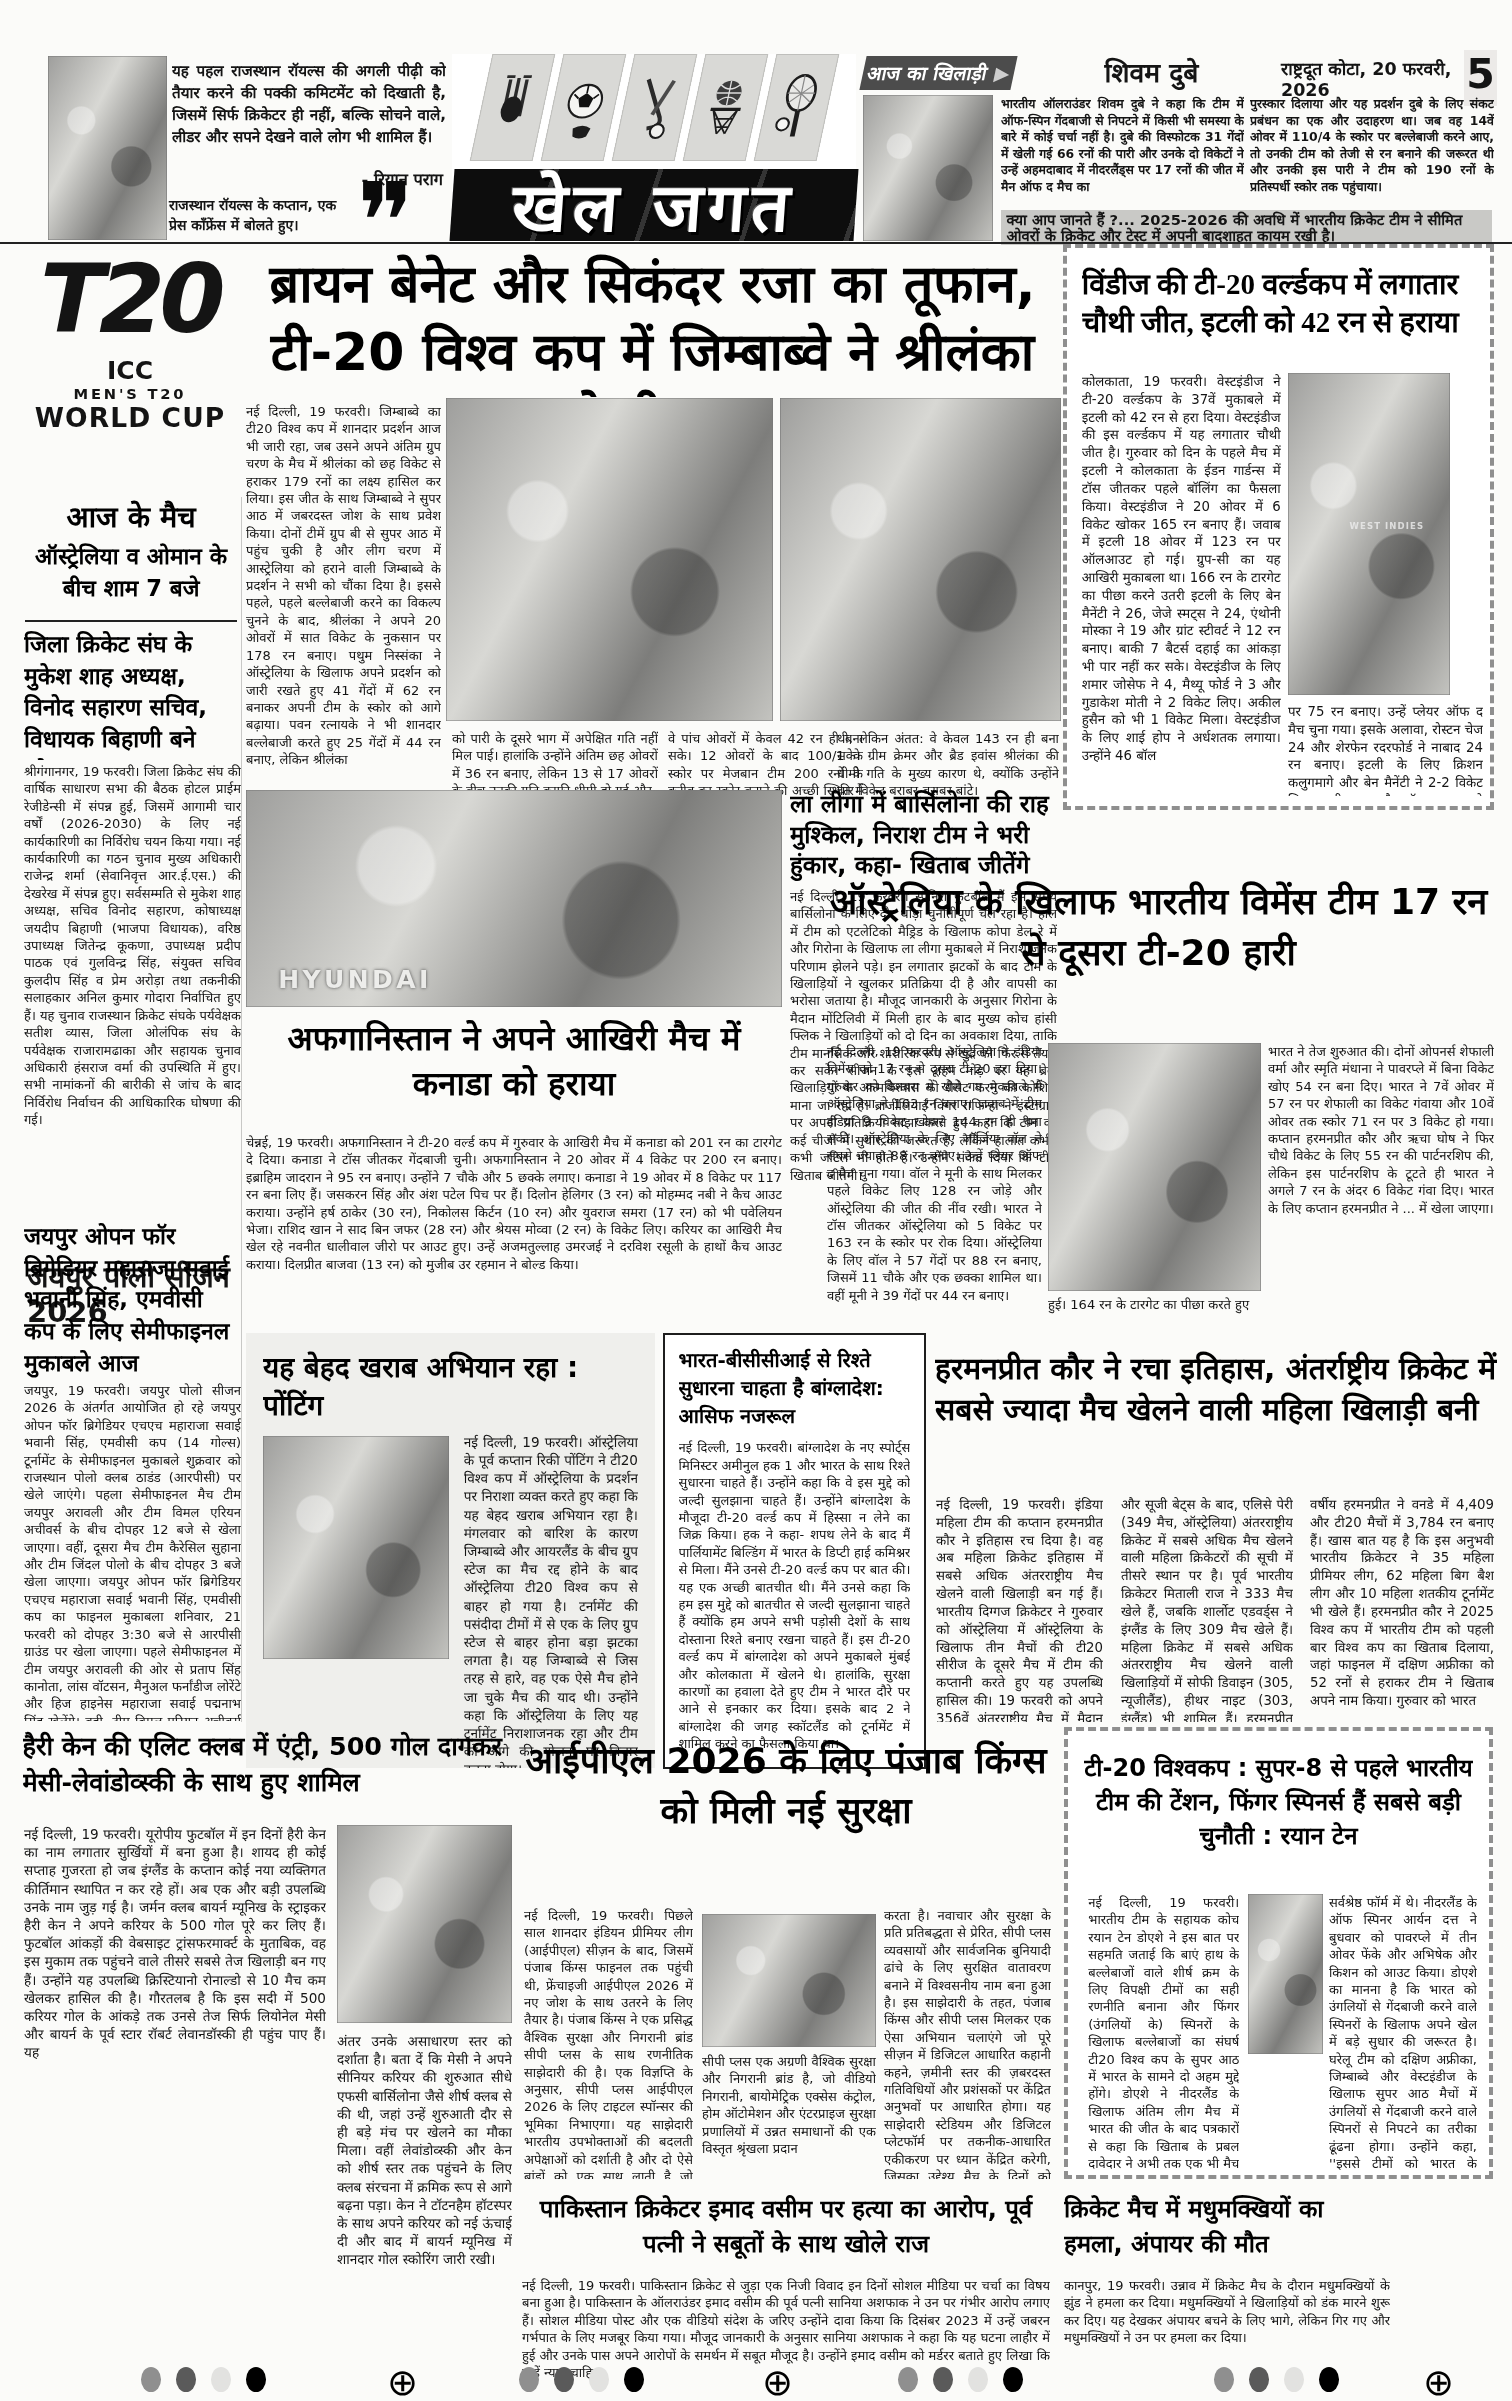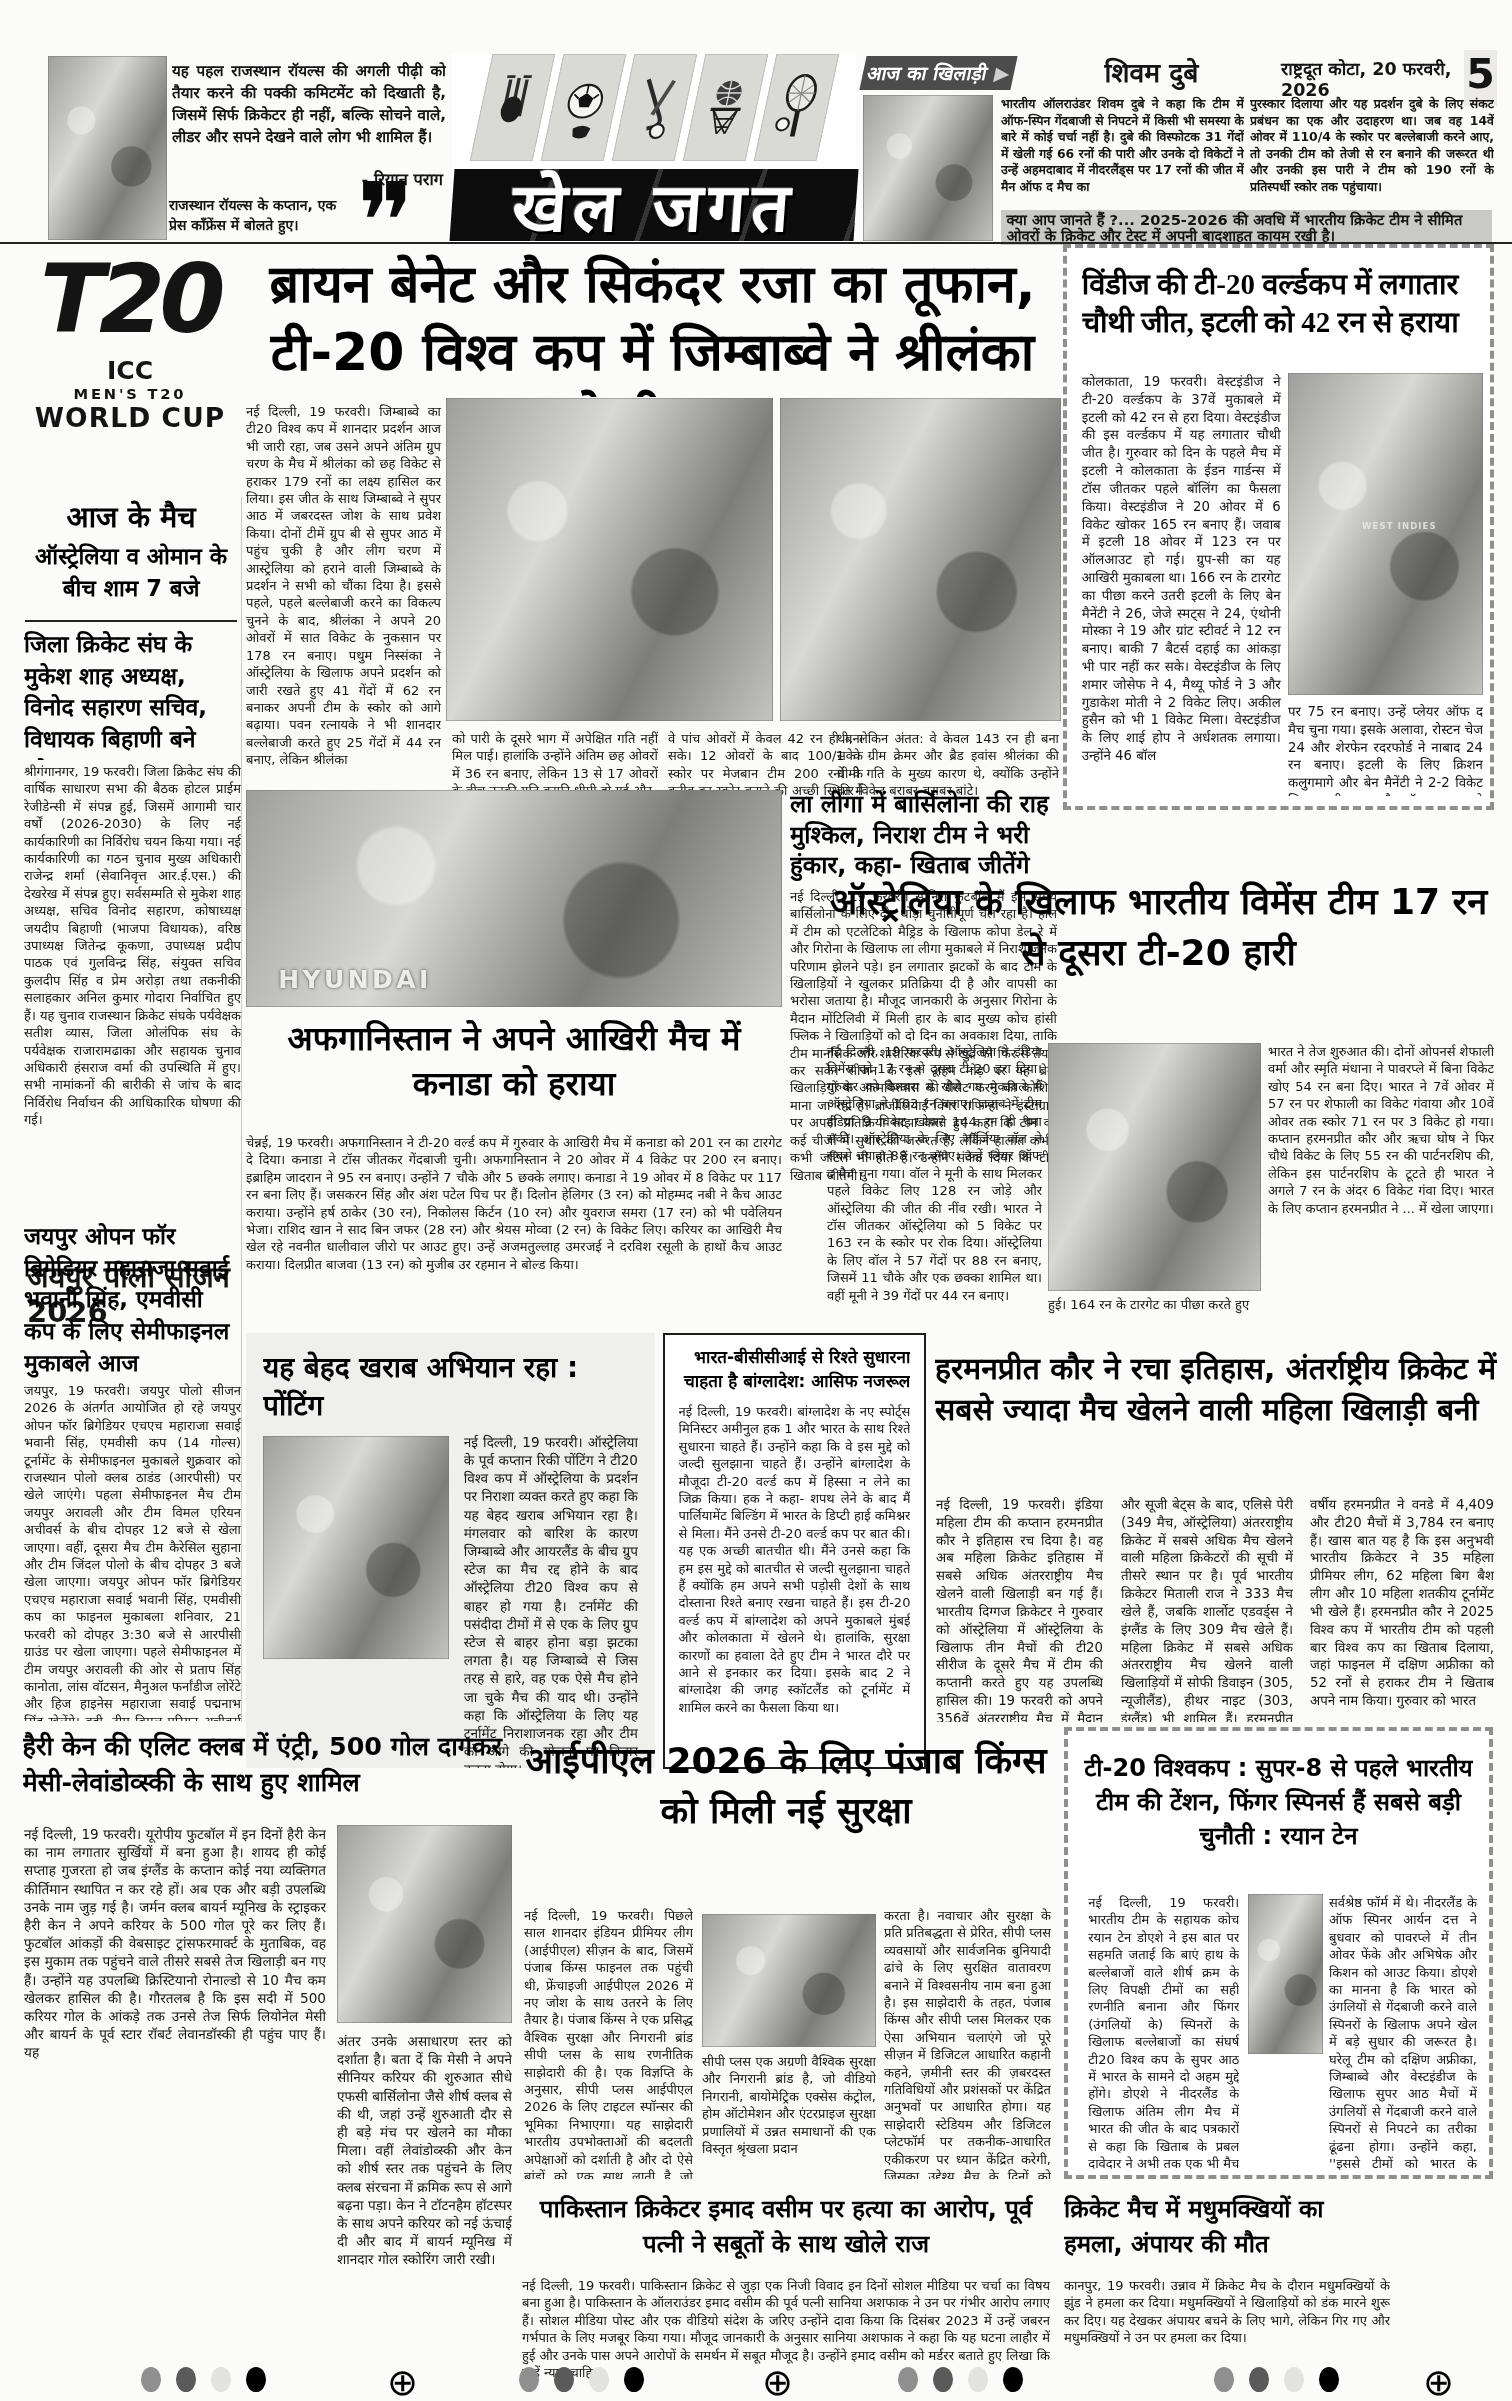--- a/index.html
+++ b/index.html
@@ -160,33 +160,33 @@
   <div class="abs hl" style="left:790px;top:789px;width:267px;height:95px;font-size:24px;line-height:1.28;">ला लीगा में बार्सिलोना की राह मुश्किल, निराश टीम ने भरी हुंकार, कहा- खिताब जीतेंगे</div>
   <div class="abs bt" style="left:790px;top:888px;width:267px;height:439px;">नई दिल्ली, 19 फरवरी। स्पेनिश फुटबॉल में इस समय बार्सिलोना के लिए दौर थोड़ा चुनौतीपूर्ण चल रहा है। हाल में टीम को एटलेटिको मैड्रिड के खिलाफ कोपा डेल रे में और गिरोना के खिलाफ ला लीगा मुकाबले में निराशाजनक परिणाम झेलने पड़े। इन लगातार झटकों के बाद टीम के खिलाड़ियों ने खुलकर प्रतिक्रिया दी है और वापसी का भरोसा जताया है। मौजूद जानकारी के अनुसार गिरोना के मैदान मोंटिलिवी में मिली हार के बाद मुख्य कोच हांसी फ्लिक ने खिलाड़ियों को दो दिन का अवकाश दिया, ताकि टीम मानसिक और शारीरिक रूप से खुद को फिर से तैयार कर सके। सीजन के इस अहम मोड़ पर यह ब्रेक खिलाड़ियों के आत्मविश्वास को रीसेट करने की कोशिश माना जा रहा है। ब्राजीलियाई विंगर राफिन्हा ने इंस्टाग्राम पर अपनी प्रतिक्रिया साझा करते हुए कहा कि टीम को कई चीजों में सुधार की जरूरत है, लेकिन हालात कभी-कभी जटिल भी होते हैं। उन्होंने संकेत दिया कि टीम खिताब जीतेगी।</div>
 
   <div class="abs graybox" style="left:246px;top:1333px;width:409px;height:435px;padding:13.6px 17px;box-sizing:border-box;overflow:hidden;">
     <div class="hl" style="font-size:28px;margin-bottom:10.2px;">यह बेहद खराब अभियान रहा : पोंटिंग</div>
     <div class="photo" style="float:left;width:186px;height:223px;margin:3.4px 14.7px 5.6px 0;"></div>
     <div class="bt" style="font-size:13.6px;">नई दिल्ली, 19 फरवरी। ऑस्ट्रेलिया के पूर्व कप्तान रिकी पोंटिंग ने टी20 विश्व कप में ऑस्ट्रेलिया के प्रदर्शन पर निराशा व्यक्त करते हुए कहा कि यह बेहद खराब अभियान रहा है। मंगलवार को बारिश के कारण जिम्बाब्वे और आयरलैंड के बीच ग्रुप स्टेज का मैच रद्द होने के बाद ऑस्ट्रेलिया टी20 विश्व कप से बाहर हो गया है। टर्नामेंट की पसंदीदा टीमों में से एक के लिए ग्रुप स्टेज से बाहर होना बड़ा झटका लगता है। यह जिम्बाब्वे से जिस तरह से हारे, वह एक ऐसे मैच होने जा चुके मैच की याद थी। उन्होंने कहा कि ऑस्ट्रेलिया के लिए यह टूर्नामेंट निराशाजनक रहा और टीम को आगे की योजना पर विचार करना होगा।</div>
   </div>
 
   <div class="abs solidbox" style="left:663px;top:1333px;width:263px;height:436px;padding:11.3px 13.6px;box-sizing:border-box;overflow:hidden;">
-    <div class="hl" style="font-size:17px;line-height:1.4;margin-bottom:9px;text-align:right;">भारत-बीसीसीआई से रिश्ते सुधारना चाहता है बांग्लादेश: आसिफ नजरूल</div>
+    <div class="hl" style="font-size:20px;line-height:1.4;margin-bottom:9px;">भारत-बीसीसीआई से रिश्ते सुधारना चाहता है बांग्लादेश: आसिफ नजरूल</div>
     <div class="bt" style="font-size:13px;">नई दिल्ली, 19 फरवरी। बांग्लादेश के नए स्पोर्ट्स मिनिस्टर अमीनुल हक 1 और भारत के साथ रिश्ते सुधारना चाहते हैं। उन्होंने कहा कि वे इस मुद्दे को जल्दी सुलझाना चाहते हैं। उन्होंने बांग्लादेश के मौजूदा टी-20 वर्ल्ड कप में हिस्सा न लेने का जिक्र किया। हक ने कहा- शपथ लेने के बाद मैं पार्लियामेंट बिल्डिंग में भारत के डिप्टी हाई कमिश्नर से मिला। मैंने उनसे टी-20 वर्ल्ड कप पर बात की। यह एक अच्छी बातचीत थी। मैंने उनसे कहा कि हम इस मुद्दे को बातचीत से जल्दी सुलझाना चाहते हैं क्योंकि हम अपने सभी पड़ोसी देशों के साथ दोस्ताना रिश्ते बनाए रखना चाहते हैं। इस टी-20 वर्ल्ड कप में बांग्लादेश को अपने मुकाबले मुंबई और कोलकाता में खेलने थे। हालांकि, सुरक्षा कारणों का हवाला देते हुए टीम ने भारत दौरे पर आने से इनकार कर दिया। इसके बाद 2 ने बांग्लादेश की जगह स्कॉटलैंड को टूर्नामेंट में शामिल करने का फैसला किया था।</div>
   </div>
 
   <div class="abs hl" style="left:935px;top:1349px;width:562px;height:139px;font-size:30px;line-height:1.35;">हरमनप्रीत कौर ने रचा इतिहास, अंतर्राष्ट्रीय क्रिकेट में सबसे ज्यादा मैच खेलने वाली महिला खिलाड़ी बनी</div>
   <div class="abs bt" style="left:936px;top:1496px;width:167px;height:226px;font-size:13.3px;">नई दिल्ली, 19 फरवरी। इंडिया महिला टीम की कप्तान हरमनप्रीत कौर ने इतिहास रच दिया है। वह अब महिला क्रिकेट इतिहास में सबसे अधिक अंतरराष्ट्रीय मैच खेलने वाली खिलाड़ी बन गई हैं। भारतीय दिग्गज क्रिकेटर ने गुरुवार को ऑस्ट्रेलिया में ऑस्ट्रेलिया के खिलाफ तीन मैचों की टी20 सीरीज के दूसरे मैच में टीम की कप्तानी करते हुए यह उपलब्धि हासिल की। 19 फरवरी को अपने 356वें अंतरराष्ट्रीय मैच में मैदान पर उतरकर कौर ने न्यूजीलैंड की दिग्गज खिलाड़ी सूजी बेट्स को पीछे छोड़ते हुए महिला अंतरराष्ट्रीय क्रिकेट के इतिहास में सबसे अधिक अंतरराष्ट्रीय मैच खेलने वाली खिलाड़ी का खिताब हासिल किया।</div>
   <div class="abs bt" style="left:1121px;top:1496px;width:172px;height:226px;font-size:13.3px;">और सूजी बेट्स के बाद, एलिसे पेरी (349 मैच, ऑस्ट्रेलिया) अंतरराष्ट्रीय क्रिकेट में सबसे अधिक मैच खेलने वाली महिला क्रिकेटरों की सूची में तीसरे स्थान पर है। पूर्व भारतीय क्रिकेटर मिताली राज ने 333 मैच खेले हैं, जबकि शार्लोट एडवर्ड्स ने इंग्लैंड के लिए 309 मैच खेले हैं। महिला क्रिकेट में सबसे अधिक अंतरराष्ट्रीय मैच खेलने वाली खिलाड़ियों में सोफी डिवाइन (305, न्यूजीलैंड), हीथर नाइट (303, इंग्लैंड) भी शामिल हैं। हरमनप्रीत कौर ने अपनी क्रिकेट यात्रा में अब 36</div>
   <div class="abs bt" style="left:1310px;top:1496px;width:184px;height:226px;font-size:13.3px;">वर्षीय हरमनप्रीत ने वनडे में 4,409 और टी20 मैचों में 3,784 रन बनाए हैं। खास बात यह है कि इस अनुभवी भारतीय क्रिकेटर ने 35 महिला प्रीमियर लीग, 62 महिला बिग बैश लीग और 10 महिला शतकीय टूर्नामेंट भी खेले हैं। हरमनप्रीत कौर ने 2025 विश्व कप में भारतीय टीम को पहली बार विश्व कप का खिताब दिलाया, जहां फाइनल में दक्षिण अफ्रीका को 52 रनों से हराकर टीम ने खिताब अपने नाम किया। गुरुवार को भारत</div>
 
   <div class="abs dashbox" style="left:1063px;top:244px;width:431px;height:566px;box-sizing:border-box;">
     <div class="hl" style="margin:18px 14.7px 8px 14.7px;font-size:29px;line-height:1.3;font-family:Liberation Serif, serif;">विंडीज की टी-20 वर्ल्डकप में लगातार चौथी जीत, इटली को 42 रन से हराया</div>
     <div class="bt" style="position:absolute;left:14.7px;top:125px;width:199px;height:421px;font-size:13.3px;">कोलकाता, 19 फरवरी। वेस्टइंडीज ने टी-20 वर्ल्डकप के 37वें मुकाबले में इटली को 42 रन से हरा दिया। वेस्टइंडीज की इस वर्ल्डकप में यह लगातार चौथी जीत है। गुरुवार को दिन के पहले मैच में इटली ने कोलकाता के ईडन गार्डन्स में टॉस जीतकर पहले बॉलिंग का फैसला किया। वेस्टइंडीज ने 20 ओवर में 6 विकेट खोकर 165 रन बनाए हैं। जवाब में इटली 18 ओवर में 123 रन पर ऑलआउट हो गई। ग्रुप-सी का यह आखिरी मुकाबला था। 166 रन के टारगेट का पीछा करने उतरी इटली के लिए बेन मैनेंटी ने 26, जेजे स्मट्स ने 24, एंथोनी मोस्का ने 19 और ग्रांट स्टीवर्ट ने 12 रन बनाए। बाकी 7 बैटर्स दहाई का आंकड़ा भी पार नहीं कर सके। वेस्टइंडीज के लिए शमार जोसेफ ने 4, मैथ्यू फोर्ड ने 3 और गुडाकेश मोती ने 2 विकेट लिए। अकील हुसैन को भी 1 विकेट मिला। वेस्टइंडीज के लिए शाई होप ने अर्धशतक लगाया। उन्होंने 46 बॉल</div>
-    <div class="photo" style="position:absolute;left:221px;top:125px;width:195px;height:322px;">
+    <div class="photo" style="position:absolute;left:221px;top:125px;width:162px;height:322px;">
       <span class="jlabel">WEST INDIES</span>
     </div>
     <div class="bt" style="position:absolute;left:221px;top:455px;width:195px;height:93px;font-size:13.3px;">पर 75 रन बनाए। उन्हें प्लेयर ऑफ द मैच चुना गया। इसके अलावा, रोस्टन चेज 24 और शेरफेन रदरफोर्ड ने नाबाद 24 रन बनाए। इटली के लिए क्रिशन कलुगमागे और बेन मैनेंटी ने 2-2 विकेट लिए। अली हसन और थॉमस ड्राका को 1-1 विकेट मिला।</div>
   </div>
 
   <div class="abs hl ctr" style="left:824px;top:876px;width:669px;height:145px;font-size:36px;line-height:1.42;">ऑस्ट्रेलिया के खिलाफ भारतीय विमेंस टीम 17 रन से दूसरा टी-20 हारी</div>
   <div class="abs bt" style="left:827px;top:1043px;width:215px;height:278px;">नई दिल्ली, 19 फरवरी। ऑस्ट्रेलिया ने इंडिया विमेंस को 17 रन से दूसरा टी-20 हरा दिया। गुरुवार को कैनबरा में खेले गए मुकाबले में ऑस्ट्रेलिया ने 163 रन बनाए। जवाब में टीम इंडिया 9 विकेट खोकर 144 रन ही बना सकी। ऑस्ट्रेलिया के लिए जॉर्जिया वॉल ने सबसे ज्यादा 88 रन बनाए। उन्हें प्लेयर ऑफ द मैच चुना गया। वॉल ने मूनी के साथ मिलकर पहले विकेट लिए 128 रन जोड़े और ऑस्ट्रेलिया की जीत की नींव रखी। भारत ने टॉस जीतकर ऑस्ट्रेलिया को 5 विकेट पर 163 रन के स्कोर पर रोक दिया। ऑस्ट्रेलिया के लिए वॉल ने 57 गेंदों पर 88 रन बनाए, जिसमें 11 चौके और एक छक्का शामिल था। वहीं मूनी ने 39 गेंदों पर 44 रन बनाए।</div>
   <div class="abs photo" style="left:1048px;top:1043px;width:213px;height:248px;"></div>
   <div class="abs bt" style="left:1048px;top:1296px;width:213px;height:25px;">हुई। 164 रन के टारगेट का पीछा करते हुए</div>
   <div class="abs bt" style="left:1268px;top:1043px;width:226px;height:278px;">भारत ने तेज शुरुआत की। दोनों ओपनर्स शेफाली वर्मा और स्मृति मंधाना ने पावरप्ले में बिना विकेट खोए 54 रन बना दिए। भारत ने 7वें ओवर में 57 रन पर शेफाली का विकेट गंवाया और 10वें ओवर तक स्कोर 71 रन पर 3 विकेट हो गया। कप्तान हरमनप्रीत कौर और ऋचा घोष ने फिर चौथे विकेट के लिए 55 रन की पार्टनरशिप की, लेकिन इस पार्टनरशिप के टूटते ही भारत ने अगले 7 रन के अंदर 6 विकेट गंवा दिए। भारत के लिए कप्तान हरमनप्रीत ने ... में खेला जाएगा।</div>

